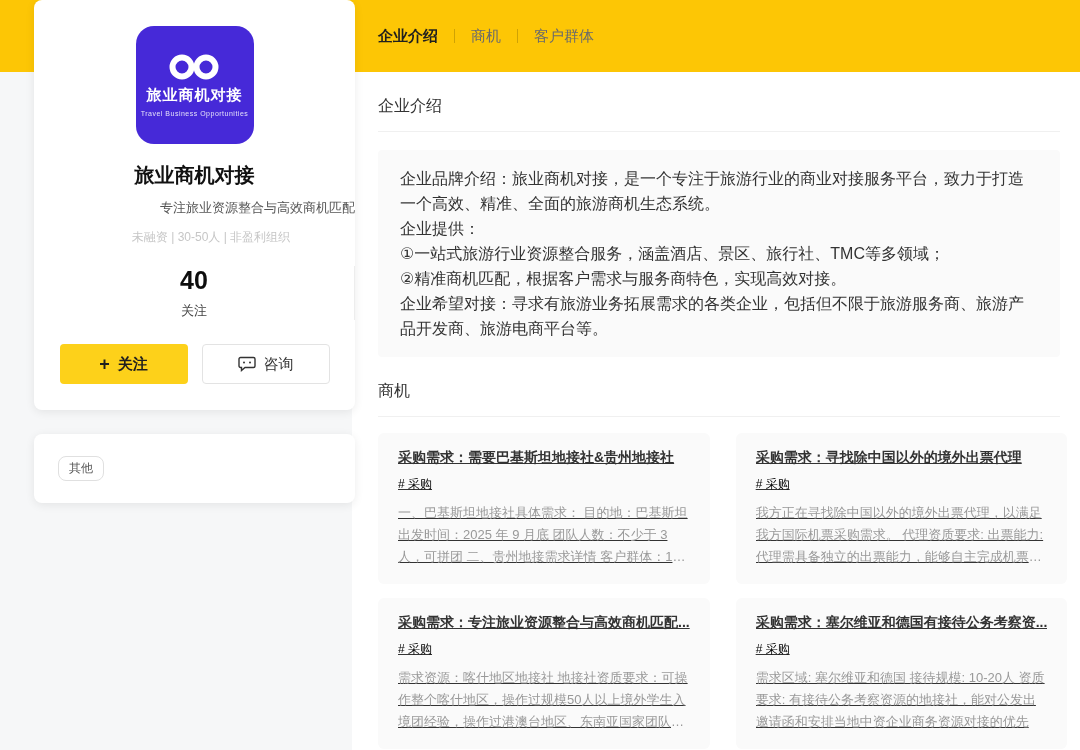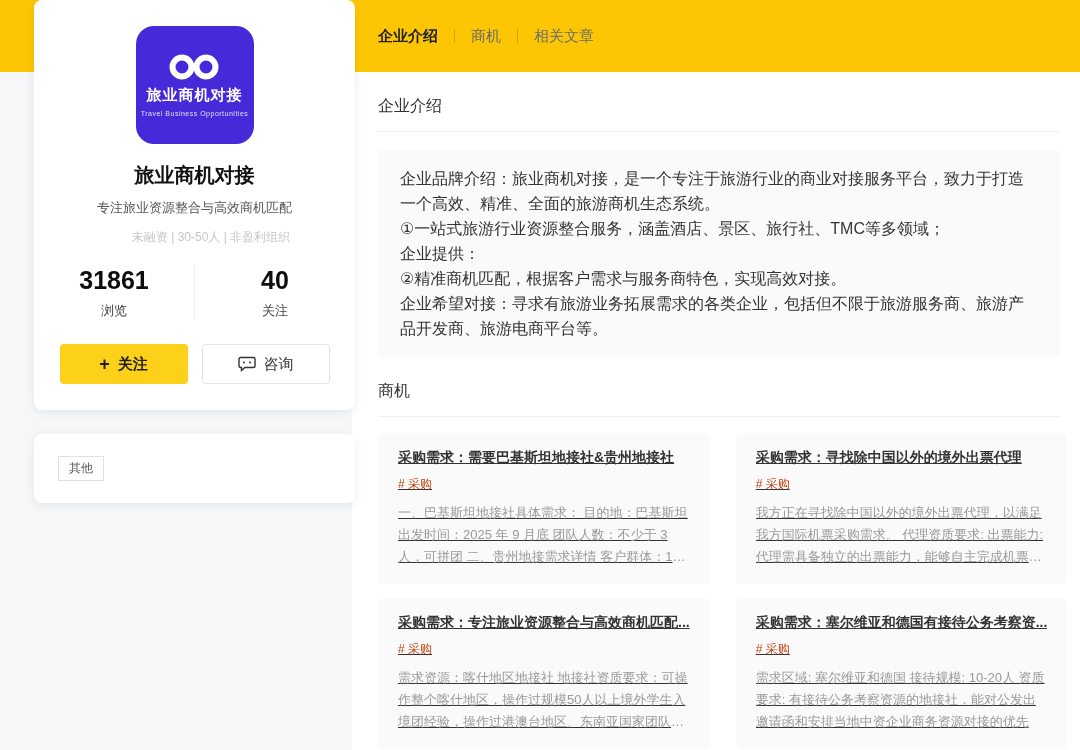--- a/index.html
+++ b/index.html
@@ -41,39 +41,39 @@
   }
   .profile-card { padding:26px 0 26px; }
   .logo {
     width:118px; height:118px; border-radius:18px; background:#4629d8;
     margin:0 auto; display:flex; flex-direction:column; align-items:center;
     justify-content:center; gap:5px;
   }
   .logo-cn { color:#fff; font-size:15px; font-weight:700; letter-spacing:1px; }
   .logo-en { color:rgba(255,255,255,0.85); font-size:7px; letter-spacing:0.5px; }
   .company-name { margin-top:18px; text-align:center; font-size:20px; font-weight:700; color:#111; }
-  .tagline { margin-top:10px; text-align:center; font-size:13px; color:#555; }
+  .tagline { margin-top:10px; text-align:right; font-size:13px; color:#555; }
   .meta { margin-top:12px; text-align:center; font-size:12px; color:#c6c6c6;padding-left:33px; }
   .stats { margin-top:20px; display:flex; }
   .stat { flex:1; text-align:center; }
   .stat:first-child { border-right:1px solid #ededed; }
   .stat-value { font-size:25px; font-weight:700; color:#0d0d0d; }
   .stat-label { margin-top:7px; font-size:13px; color:#444; }
   .actions { margin-top:24px; display:flex; justify-content:center; gap:14px; }
   .btn {
     width:128px; height:40px; border-radius:4px; display:flex; align-items:center;
     justify-content:center; gap:8px; font-size:15px; cursor:pointer;
   }
   .btn-follow { background:#fdd11a; color:#1f1f1f; font-weight:700; }
   .btn-follow .plus { font-size:18px; font-weight:700; line-height:1; }
   .btn-consult { background:#fff; border:1px solid #e3e3e3; color:#333; }
   .tag-card { padding:22px 24px; }
   .pill {
     display:inline-block; font-size:12px; color:#555;
-    border:1px solid #e0e0e0; border-radius:0; padding:3px 10px; background:#fff;
+    border:1px solid #e0e0e0; border-radius:8px; padding:3px 10px; background:#fff;
   }
 
   
   .panel {
     position:absolute; left:352px; top:72px; width:728px; height:678px;
     background:#ffffff; padding:24px 20px 0 26px; overflow:hidden;
   }
   .section-header {
     border-bottom:1px solid #f0f0f0; padding-bottom:14px;
   }
@@ -87,40 +87,40 @@
     margin-top:16px; display:grid; grid-template-columns:1fr 1fr;
     column-gap:26px; row-gap:14px;text-decoration:underline;
   }
   .opp-card {
     background:#fafafa; border-radius:6px; padding:16px 20px; cursor:pointer;
   }
   .opp-title {
     font-size:14px; font-weight:700; color:#333;
     white-space:nowrap; overflow:hidden; text-overflow:ellipsis;
   }
-  .opp-tag { margin-top:9px; font-size:12px; color:#c2410c; }
+  .opp-tag { margin-top:9px; font-size:12px; color:#000000; }
   .opp-body {
     margin-top:9px; font-size:13px; color:#999; line-height:22px;
     display:-webkit-box; -webkit-line-clamp:3; -webkit-box-orient:vertical; overflow:hidden;
   }
   .chat-icon svg, .infinity-icon svg { display:block; }
 </style>
 </head>
 <body>
 
 <div class="page">
 
   <div class="banner"></div>
 
   <div class="tabs">
     <div class="tab active">企业介绍</div>
     <div class="tab-divider"></div>
     <div class="tab">商机</div>
     <div class="tab-divider"></div>
-    <div class="tab">相关文章</div>
+    <div class="tab">客户群体</div>
   </div>
 
   <div class="left-col"></div>
 
   <div class="left-stack">
     <div class="card profile-card">
       <div class="logo">
         <span class="infinity-icon">
           <svg width="58" height="28" viewBox="0 0 58 28">
             <circle cx="16" cy="14" r="9.5" fill="none" stroke="#ffffff" stroke-width="6"></circle>
@@ -129,24 +129,20 @@
         </span>
         <span class="logo-cn">旅业商机对接</span>
         <span class="logo-en">Travel Business Opportunities</span>
       </div>
 
       <div class="company-name">旅业商机对接</div>
       <div class="tagline">专注旅业资源整合与高效商机匹配</div>
       <div class="meta">未融资 | 30-50人 | 非盈利组织</div>
 
       <div class="stats">
-        <div class="stat">
-          <div class="stat-value">31861</div>
-          <div class="stat-label">浏览</div>
-        </div>
         <div class="stat">
           <div class="stat-value">40</div>
           <div class="stat-label">关注</div>
         </div>
       </div>
 
       <div class="actions">
         <div class="btn btn-follow">
           <span class="plus">+</span>
           <span>关注</span>
@@ -170,22 +166,22 @@
   </div>
 
   <div class="panel">
 
     <div class="section-header">
       <div class="section-title">企业介绍</div>
     </div>
 
     <div class="intro-box">
       <div>企业品牌介绍：旅业商机对接，是一个专注于旅游行业的商业对接服务平台，致力于打造一个高效、精准、全面的旅游商机生态系统。</div>
+      <div>企业提供：</div>
       <div>①一站式旅游行业资源整合服务，涵盖酒店、景区、旅行社、TMC等多领域；</div>
-      <div>企业提供：</div>
       <div>②精准商机匹配，根据客户需求与服务商特色，实现高效对接。</div>
       <div>企业希望对接：寻求有旅游业务拓展需求的各类企业，包括但不限于旅游服务商、旅游产品开发商、旅游电商平台等。</div>
     </div>
 
     <div class="section-header opps-header">
       <div class="section-title">商机</div>
     </div>
 
     <div class="cards-grid">
 

